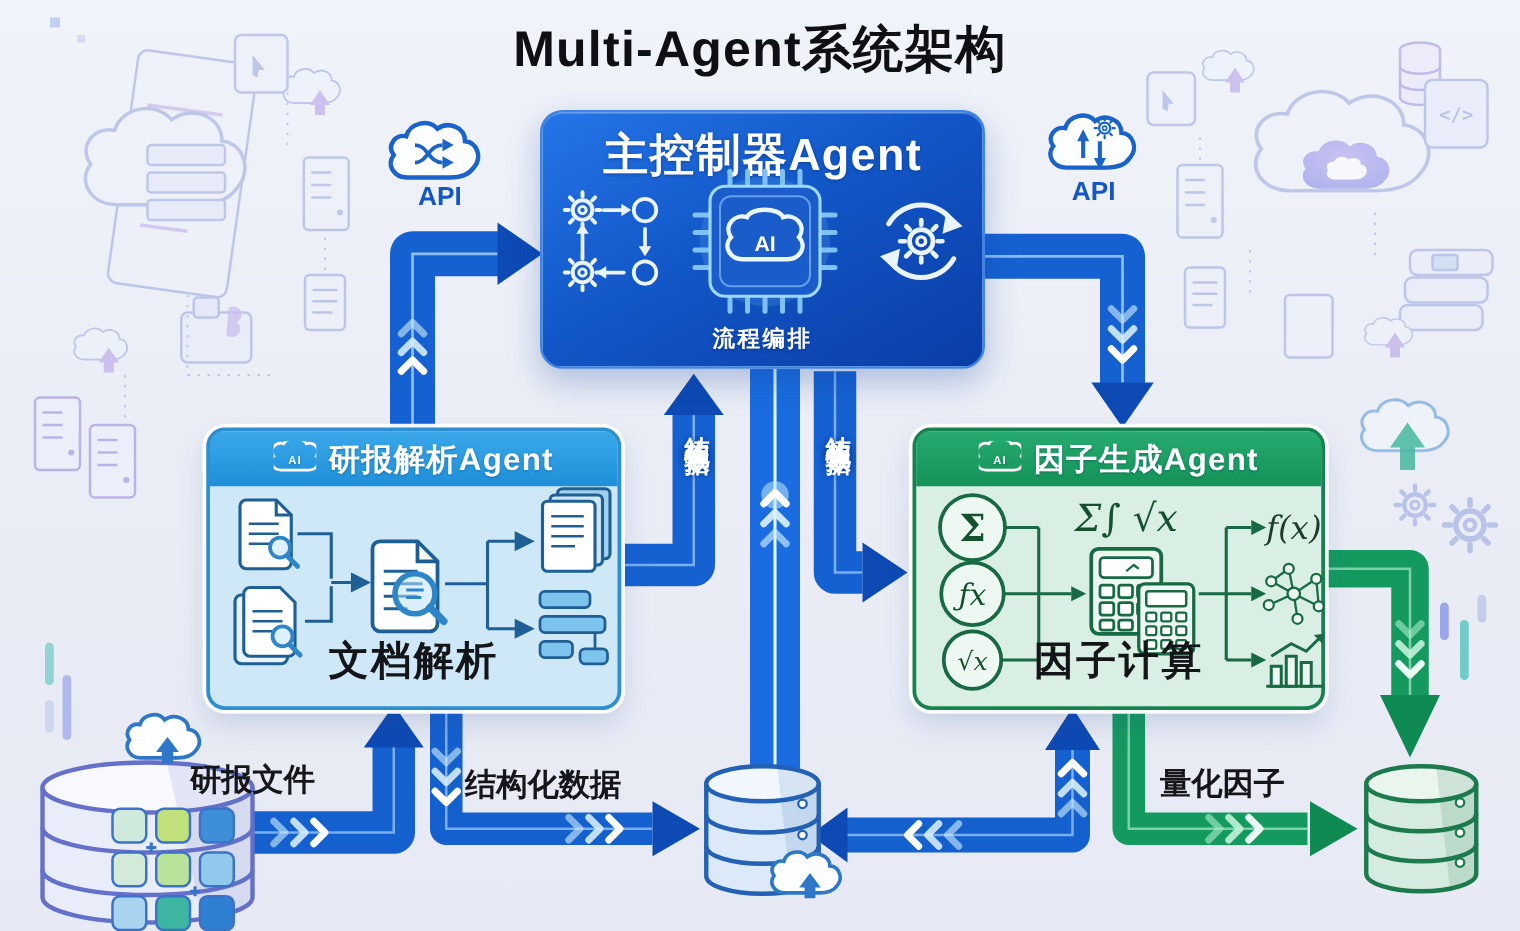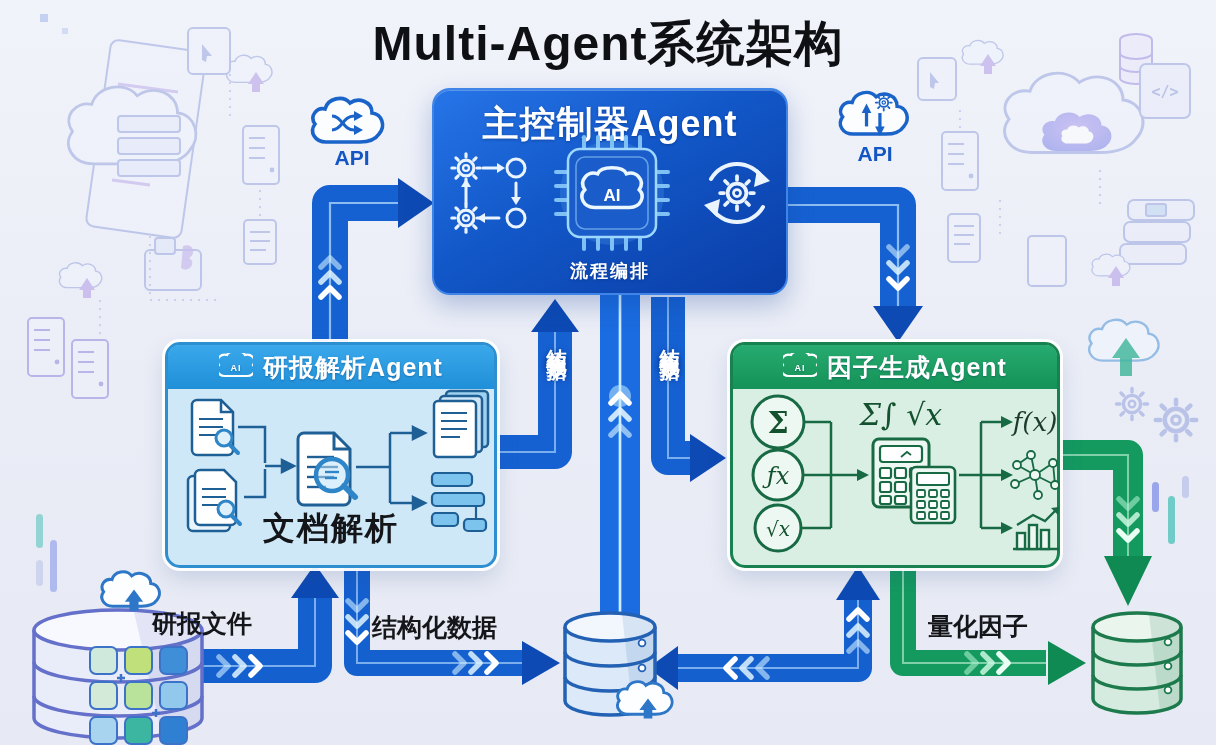--- a/index.html
+++ b/index.html
@@ -1,21 +1,21 @@
 <!DOCTYPE html>
 <html><head>
 <meta charset="utf-8">
 <style>
   html,body{margin:0;padding:0}
   body{width:1216px;height:745px;position:relative;overflow:hidden;
        font-family:"Liberation Sans",sans-serif;
        background:linear-gradient(180deg,#f1f3fa 0%,#eaedf6 50%,#e7eaf4 100%)}
   .abs{position:absolute}
   svg{display:block}
-  #title{left:0;right:0;top:12px;text-align:center;font-size:48px;font-weight:800;
+  #title{left:0;right:0;top:12px;text-align:center;font-size:40px;font-weight:800;
          color:#0f1014;letter-spacing:1px}
   .box{position:absolute;border-radius:15px;box-sizing:border-box}
   #controller{left:432px;top:88px;width:356px;height:207px;border-radius:18px;
       background:linear-gradient(150deg,#2675e8 0%,#1257c8 45%,#0a3da6 100%);
       border:2px solid #3f85e8;
       box-shadow:0 10px 26px rgba(15,60,150,.28), inset 0 1px 0 rgba(255,255,255,.25)}
   #controller .ttl{position:absolute;top:10px;left:0;right:0;text-align:center;
       color:#fff;font-size:36px;font-weight:800;letter-spacing:1px;text-shadow:0 1px 3px rgba(0,30,90,.4)}
   #controller .sub{position:absolute;bottom:10px;left:0;right:0;text-align:center;
       color:#fff;font-size:18px;font-weight:800;letter-spacing:2px;text-shadow:0 1px 3px rgba(0,30,90,.4)}
@@ -599,15 +599,16 @@
       <g transform="translate(280,162)" stroke-width="2.4">
         <line x1="0" y1="42" x2="46" y2="42"></line>
         <rect x="4" y="26" width="8" height="16" fill="#eef8f2"></rect>
           <rect x="16" y="18" width="8" height="24" fill="#eef8f2"></rect>
         <rect x="28" y="23" width="8" height="19" fill="#eef8f2"></rect>
         <polyline points="4,18 20,8 32,14 44,2" fill="none"></polyline>
         <polygon points="38,1 46,0 45,8" fill="#176a43" stroke="none"></polygon>
       </g>
     </g>
   </svg>
+  <div class="sub">因子计算</div>
 </div>
 
 <div class="abs" id="title">Multi-Agent系统架构</div>
 
 </body></html>

